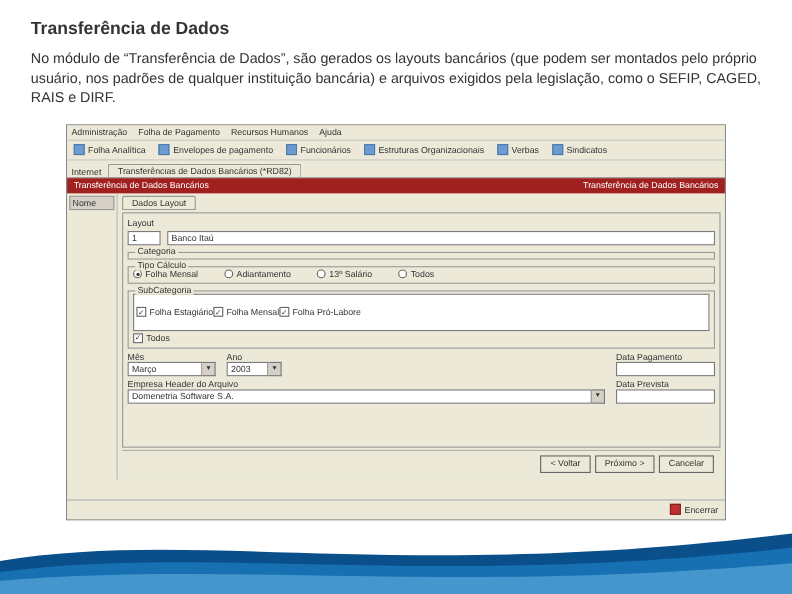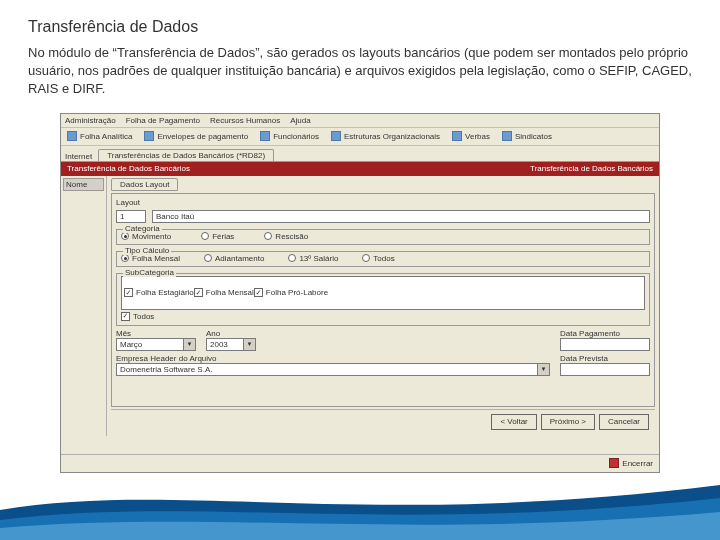--- a/index.html
+++ b/index.html
@@ -1,17 +1,17 @@
 <!DOCTYPE html>
 <html><head>
 <meta charset="utf-8">
 <style>
 *{box-sizing:border-box;margin:0;padding:0;font-family:Tahoma,Arial,sans-serif}
 body{width:720px;height:540px;background:#fff;position:relative;overflow:hidden}
-.slide-title{font-size:16px;font-weight:normal;color:#333;padding:18px 28px 8px}
+.slide-title{font-size:16px;font-weight:bold;color:#333;padding:18px 28px 8px}
 .slide-text{font-size:13px;color:#333;padding:0 28px 8px;line-height:1.4}
 .screenshot{margin:6px 60px 0;border:1px solid #888;background:#ece9d8;font-size:9px;color:#333;position:relative;height:360px}
 .titlebar{height:16px;background:linear-gradient(#4a7bc8,#2b5ca8);color:#fff;display:flex;align-items:center;padding:0 4px;font-size:8px}
 .titlebar .ctrls{margin-left:auto;display:flex;gap:1px}
 .titlebar .ctrls span{width:12px;height:11px;background:#d6e4f9;border:1px solid #163a6f;display:inline-flex;align-items:center;justify-content:center;font-size:8px;color:#1a3a6f;cursor:default}
 .menubar{height:14px;background:#ece9d8;display:flex;gap:10px;padding:0 4px;align-items:center;font-size:8px;color:#333;border-bottom:1px solid #c0c0c0}
 .toolbar{height:18px;background:#ece9d8;display:flex;align-items:center;gap:12px;padding:0 6px;border-bottom:1px solid #c0c0c0;font-size:8px}
 .toolbar .tb-item{display:flex;align-items:center;gap:3px;cursor:pointer}
 .toolbar .ic{width:10px;height:10px;background:#6b9bd1;border:1px solid #4a7ba8}
 .tabrow{height:16px;background:#ece9d8;display:flex;align-items:flex-end;padding:0 4px;border-bottom:1px solid #999;font-size:8px}
@@ -107,34 +107,20 @@
       <div class="panel">
 
         <div class="lbl">Layout</div>
         <div class="row">
           <div class="txt" style="width:30px">1</div>
           <div class="txt" style="flex:1">Banco Itaú</div>
         </div>
 
         <div class="grp">
           <span class="gl">Categoria</span>
-          <div class="row" style="gap:30px">
-            <label class="radio">
-                <span class="rdot on"></span>
-                <span>Movimento</span>
-              </label>
-            <label class="radio">
-                <span class="rdot"></span>
-                <span>Férias</span>
-              </label>
-            <label class="radio">
-                <span class="rdot"></span>
-                <span>Rescisão</span>
-              </label>
-          </div>
         </div>
 
         <div class="grp">
           <span class="gl">Tipo Cálculo</span>
           <div class="row" style="gap:24px">
             <label class="radio">
                 <span class="rdot on"></span>
                 <span>Folha Mensal</span>
               </label>
             <label class="radio">

